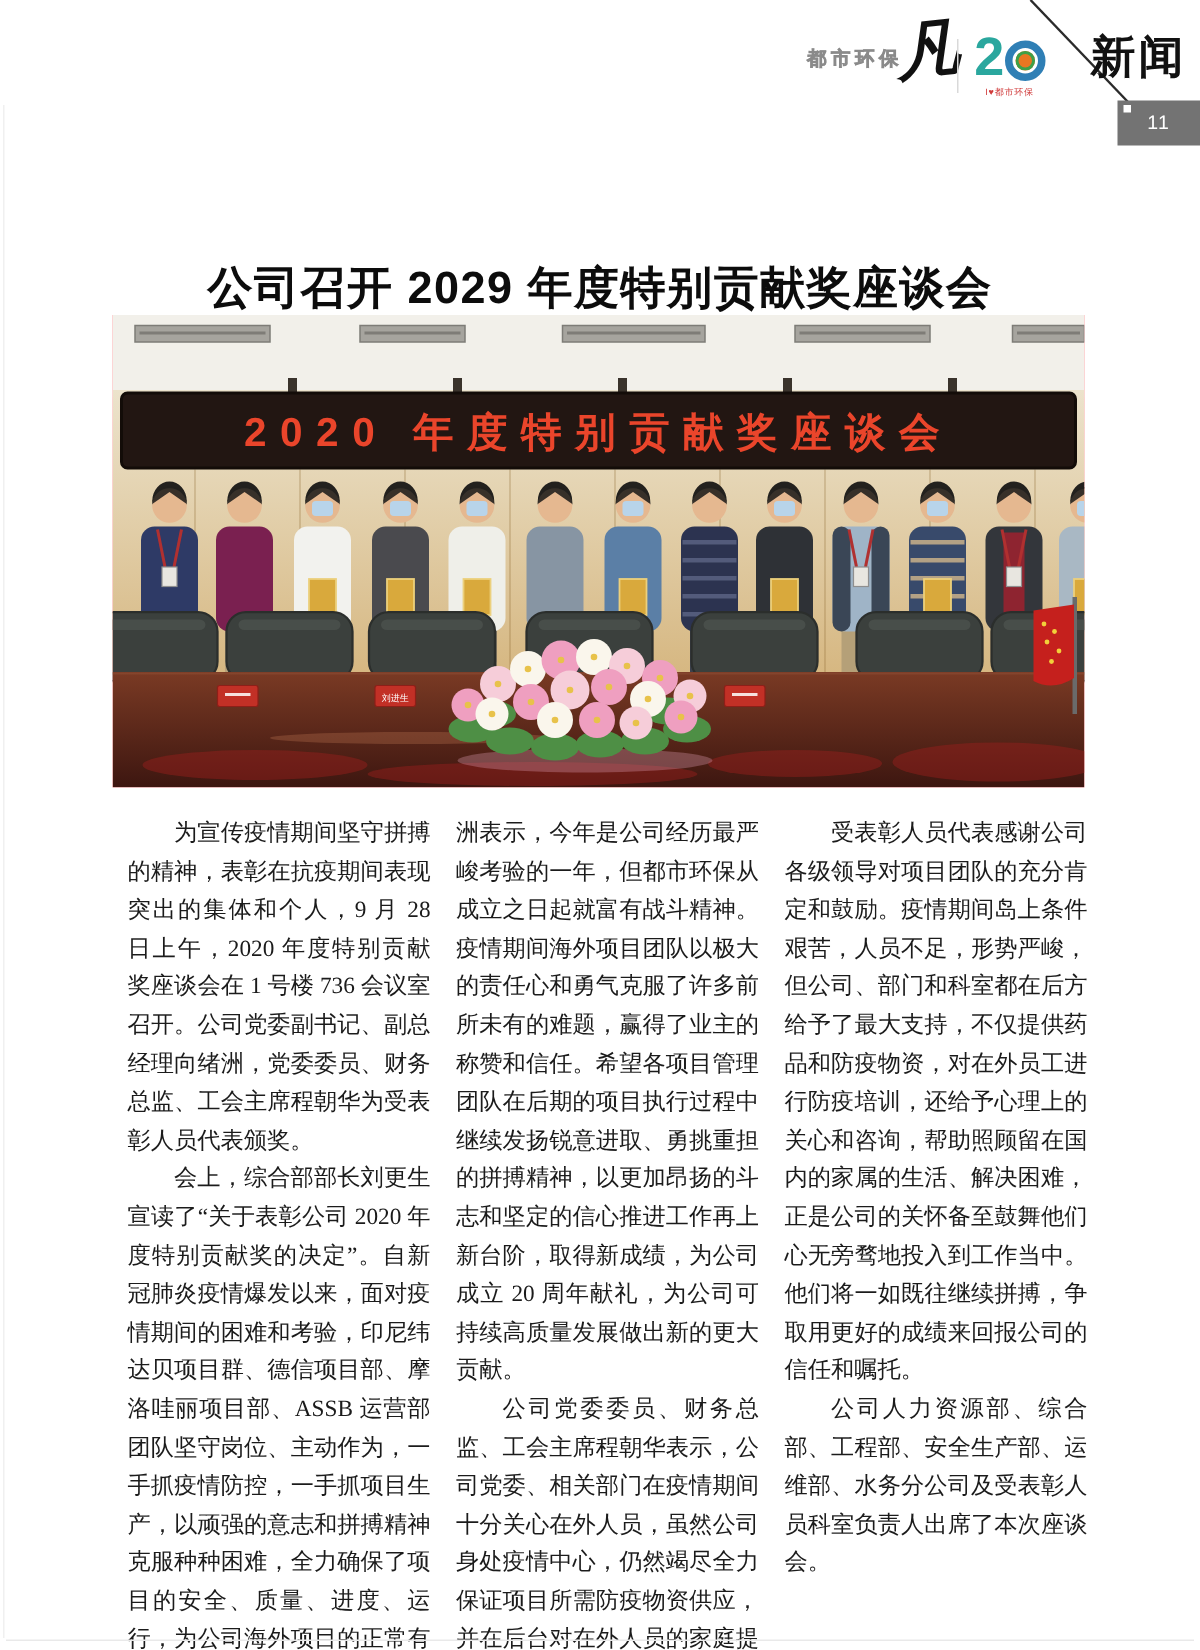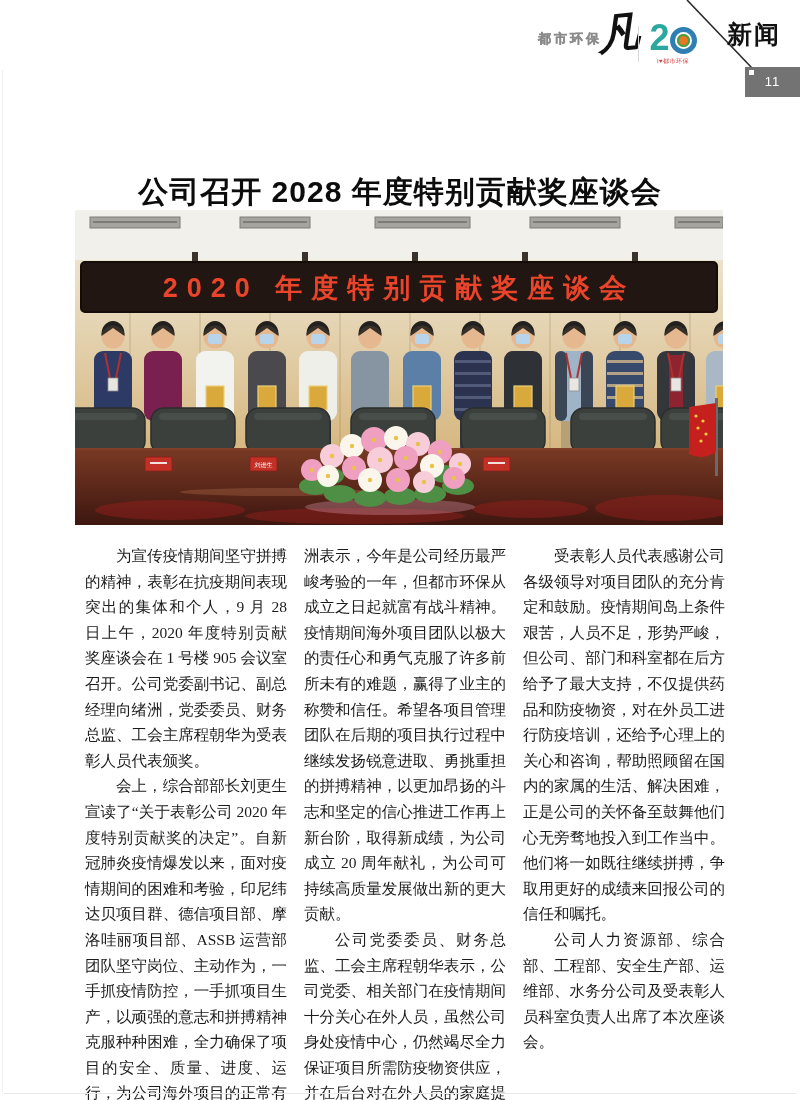--- a/index.html
+++ b/index.html
@@ -31,21 +31,21 @@
     display:inline-block;box-sizing:border-box;width:27px;height:27px;margin-top:7px;
     border:5px solid #2f7fb5;border-radius:50%;position:relative;vertical-align:top;
   }
   .logo20 .ring::after{
     content:"";position:absolute;inset:2px;background:#e87722;border-radius:50%;
     box-shadow:inset 0 0 0 2px #3ea048;
   }
   .logo-caption{margin-top:1px;font-size:6px;color:#d03a3a;letter-spacing:0.5px;font-family:"Liberation Sans",sans-serif;}
   .diag-line{position:absolute;left:678px;top:0;width:82px;height:72px;}
   .section-label{
-    position:absolute;left:727px;top:18px;font-size:25px;font-weight:bold;color:#111;
+    position:absolute;left:727px;top:18px;font-size:30px;font-weight:bold;color:#111;
     font-family:Liberation Sans, sans-serif;letter-spacing:2px;text-align:right;
   }
   .page-tab{position:absolute;left:745px;top:67px;width:55px;height:30px;}
   .page-tab .sq{position:absolute;left:4px;top:3px;width:5px;height:5px;background:#fff;}
   .page-tab .num{
     width:100%;text-align:center;line-height:30px;color:#fff;font-size:13px;
     font-family:"Liberation Sans",sans-serif;letter-spacing:1px;
   }
 
   
@@ -81,21 +81,21 @@
   <svg class="diag-line" viewBox="0 0 82 72">
     <line x1="9" y1="0" x2="74" y2="68" stroke="#2b2b2b" stroke-width="1.6"></line>
   </svg>
   <span class="section-label">新闻</span>
   <div class="page-tab" id="page-tab" style="background: #737373;">
     <span class="sq"></span>
     <div class="num">11</div>
   </div>
 </div>
 
-<h1 class="article-title">公司召开 2028 年度特别贡献奖座谈会</h1>
+<h1 class="article-title">公司召开 2029 年度特别贡献奖座谈会</h1>
 
 <div class="photo-wrap">
   <svg id="photo-svg" width="648" height="315" viewBox="0 0 648 315">
       <defs>
         <linearGradient id="wg" x1="0" y1="0" x2="0" y2="1">
           <stop offset="0%" stop-color="#ece3cc"></stop>
           <stop offset="100%" stop-color="#d6b781"></stop>
         </linearGradient>
         <linearGradient id="tg" x1="0" y1="0" x2="0" y2="1">
           <stop offset="0%" stop-color="#7a3a24"></stop>
@@ -355,21 +355,21 @@
       <circle cx="621" cy="206" r="1.6" fill="#f2d03a"></circle>
       <circle cx="628" cy="211" r="1.6" fill="#f2d03a"></circle>
       <circle cx="623" cy="218" r="1.6" fill="#f2d03a"></circle>
       <circle cx="631" cy="224" r="1.6" fill="#f2d03a"></circle>
       <circle cx="626" cy="231" r="1.6" fill="#f2d03a"></circle>
     </svg>
 </div>
 
 <div class="columns">
   <div class="col">
-      <p class="indent">为宣传疫情期间坚守拼搏的精神，表彰在抗疫期间表现突出的集体和个人，9 月 28 日上午，2020 年度特别贡献奖座谈会在 1 号楼 905 会议室召开。公司党委副书记、副总经理向绪洲，党委委员、财务总监、工会主席程朝华为受表彰人员代表颁奖。</p>
+      <p class="indent">为宣传疫情期间坚守拼搏的精神，表彰在抗疫期间表现突出的集体和个人，9 月 28 日上午，2020 年度特别贡献奖座谈会在 1 号楼 736 会议室召开。公司党委副书记、副总经理向绪洲，党委委员、财务总监、工会主席程朝华为受表彰人员代表颁奖。</p>
       <p class="indent">会上，综合部部长刘更生宣读了“关于表彰公司 2020 年度特别贡献奖的决定”。自新冠肺炎疫情爆发以来，面对疫情期间的困难和考验，印尼纬达贝项目群、德信项目部、摩洛哇丽项目部、ASSB 运营部团队坚守岗位、主动作为，一手抓疫情防控，一手抓项目生产，以顽强的意志和拼搏精神克服种种困难，全力确保了项目的安全、质量、进度、运行，为公司海外项目的正常有序推进做出了突出贡献。</p>
     </div>
   <div class="col">
       <p class="">洲表示，今年是公司经历最严峻考验的一年，但都市环保从成立之日起就富有战斗精神。疫情期间海外项目团队以极大的责任心和勇气克服了许多前所未有的难题，赢得了业主的称赞和信任。希望各项目管理团队在后期的项目执行过程中继续发扬锐意进取、勇挑重担的拼搏精神，以更加昂扬的斗志和坚定的信心推进工作再上新台阶，取得新成绩，为公司成立 20 周年献礼，为公司可持续高质量发展做出新的更大贡献。</p>
       <p class="indent">公司党委委员、财务总监、工会主席程朝华表示，公司党委、相关部门在疫情期间十分关心在外人员，虽然公司身处疫情中心，仍然竭尽全力保证项目所需防疫物资供应，并在后台对在外人员的家庭提供支持和帮助。他代表工会对受表彰人员和家人的坚守</p>
     </div>
   <div class="col">
       <p class="indent">受表彰人员代表感谢公司各级领导对项目团队的充分肯定和鼓励。疫情期间岛上条件艰苦，人员不足，形势严峻，但公司、部门和科室都在后方给予了最大支持，不仅提供药品和防疫物资，对在外员工进行防疫培训，还给予心理上的关心和咨询，帮助照顾留在国内的家属的生活、解决困难，正是公司的关怀备至鼓舞他们心无旁骛地投入到工作当中。他们将一如既往继续拼搏，争取用更好的成绩来回报公司的信任和嘱托。</p>
       <p class="indent">公司人力资源部、综合部、工程部、安全生产部、运维部、水务分公司及受表彰人员科室负责人出席了本次座谈会。</p>
     </div>

